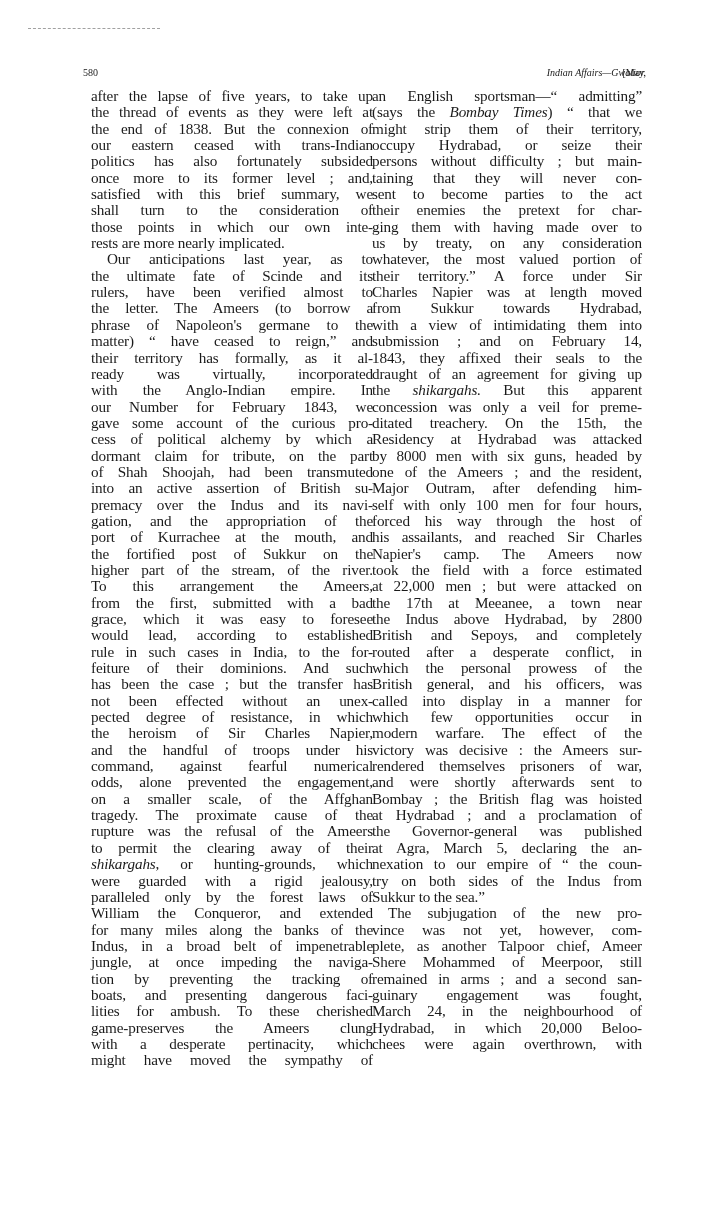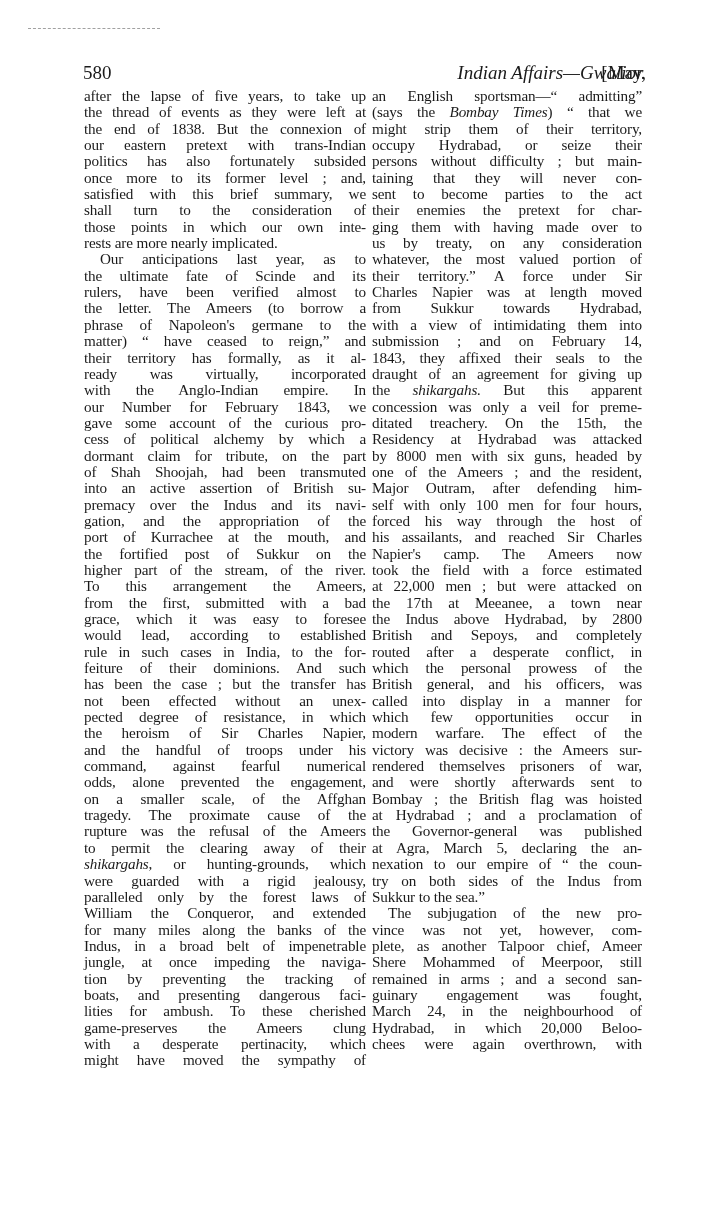--- a/index.html
+++ b/index.html
@@ -23,21 +23,21 @@
       height: 0;
       border-top: 1px dashed #8a8a8a;
       opacity: 0.8;
     }
     .running-head {
       position: absolute;
       left: 83px;
       top: 63px;
       width: 563px;
       height: 20px;
-      font-size: 19px;
+      font-size: 10px;
       line-height: 20px;
     }
     .running-head .page-number {
       position: absolute;
       left: 0;
       top: 0;
     }
     .running-head .title {
       position: absolute;
       left: 0;
@@ -52,21 +52,21 @@
       top: 0;
     }
     .column {
       position: absolute;
       top: 88px;
       font-size: 15.2px;
       line-height: 16.35px;
       letter-spacing: -0.15px;
     }
     .col-left {
-      left: 84px;
+      left: 91px;
       width: 282px;
     }
     .col-right {
       left: 372px;
       width: 270px;
     }
     .line {
       display: block;
       white-space: nowrap;
       text-align: justify;
@@ -92,21 +92,21 @@
 <div class="running-head">
   <span class="page-number">580</span>
   <span class="title">Indian Affairs—Gwalior.</span>
   <span class="date">[May,</span>
 </div>
 
 <div class="column col-left">
   <span class="line">after the lapse of five years, to take up</span>
   <span class="line">the thread of events as they were left at</span>
   <span class="line">the end of 1838.  But the connexion of</span>
-  <span class="line">our eastern pretext with trans-Indian</span>
+  <span class="line">our eastern ceased with trans-Indian</span>
   <span class="line">politics has also fortunately subsided</span>
   <span class="line">once more to its former level ; and,</span>
   <span class="line">satisfied with this brief summary, we</span>
   <span class="line">shall turn to the consideration of</span>
   <span class="line">those points in which our own inte-</span>
   <span class="line last">rests are more nearly implicated.</span>
   <span class="line indent">Our anticipations last year, as to</span>
   <span class="line">the ultimate fate of Scinde and its</span>
   <span class="line">rulers, have been verified almost to</span>
   <span class="line">the letter.  The Ameers (to borrow a</span>

